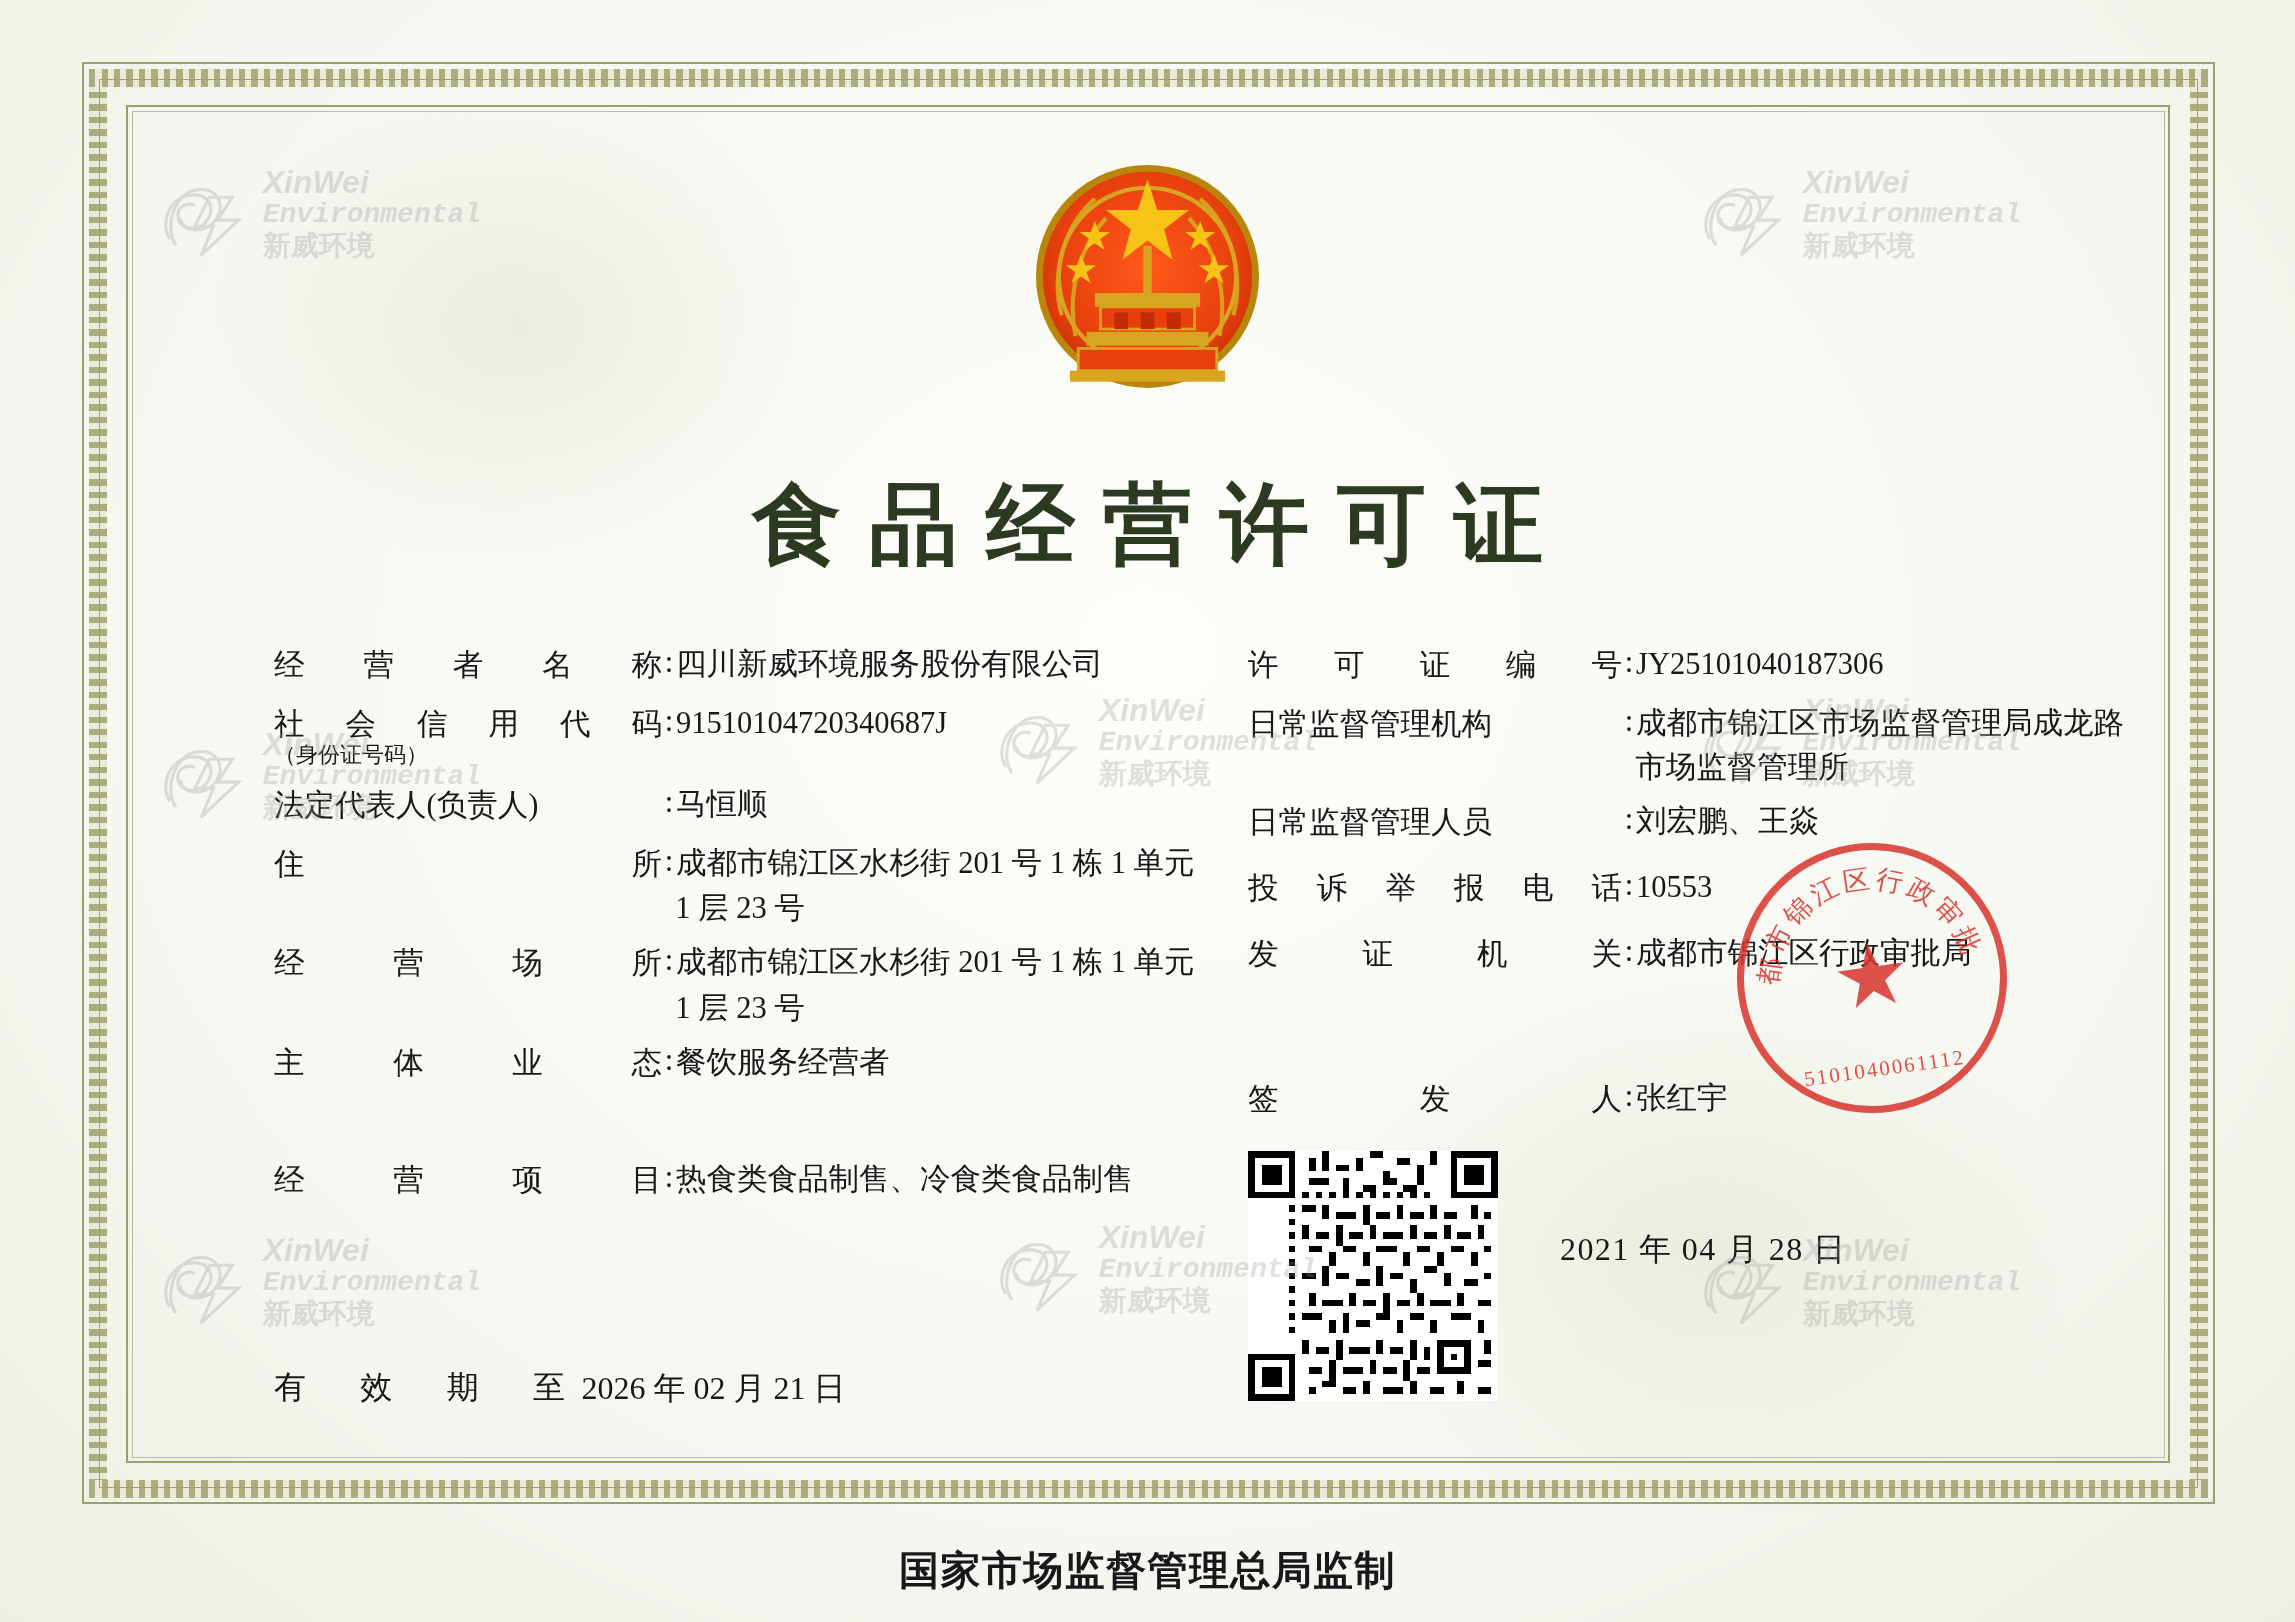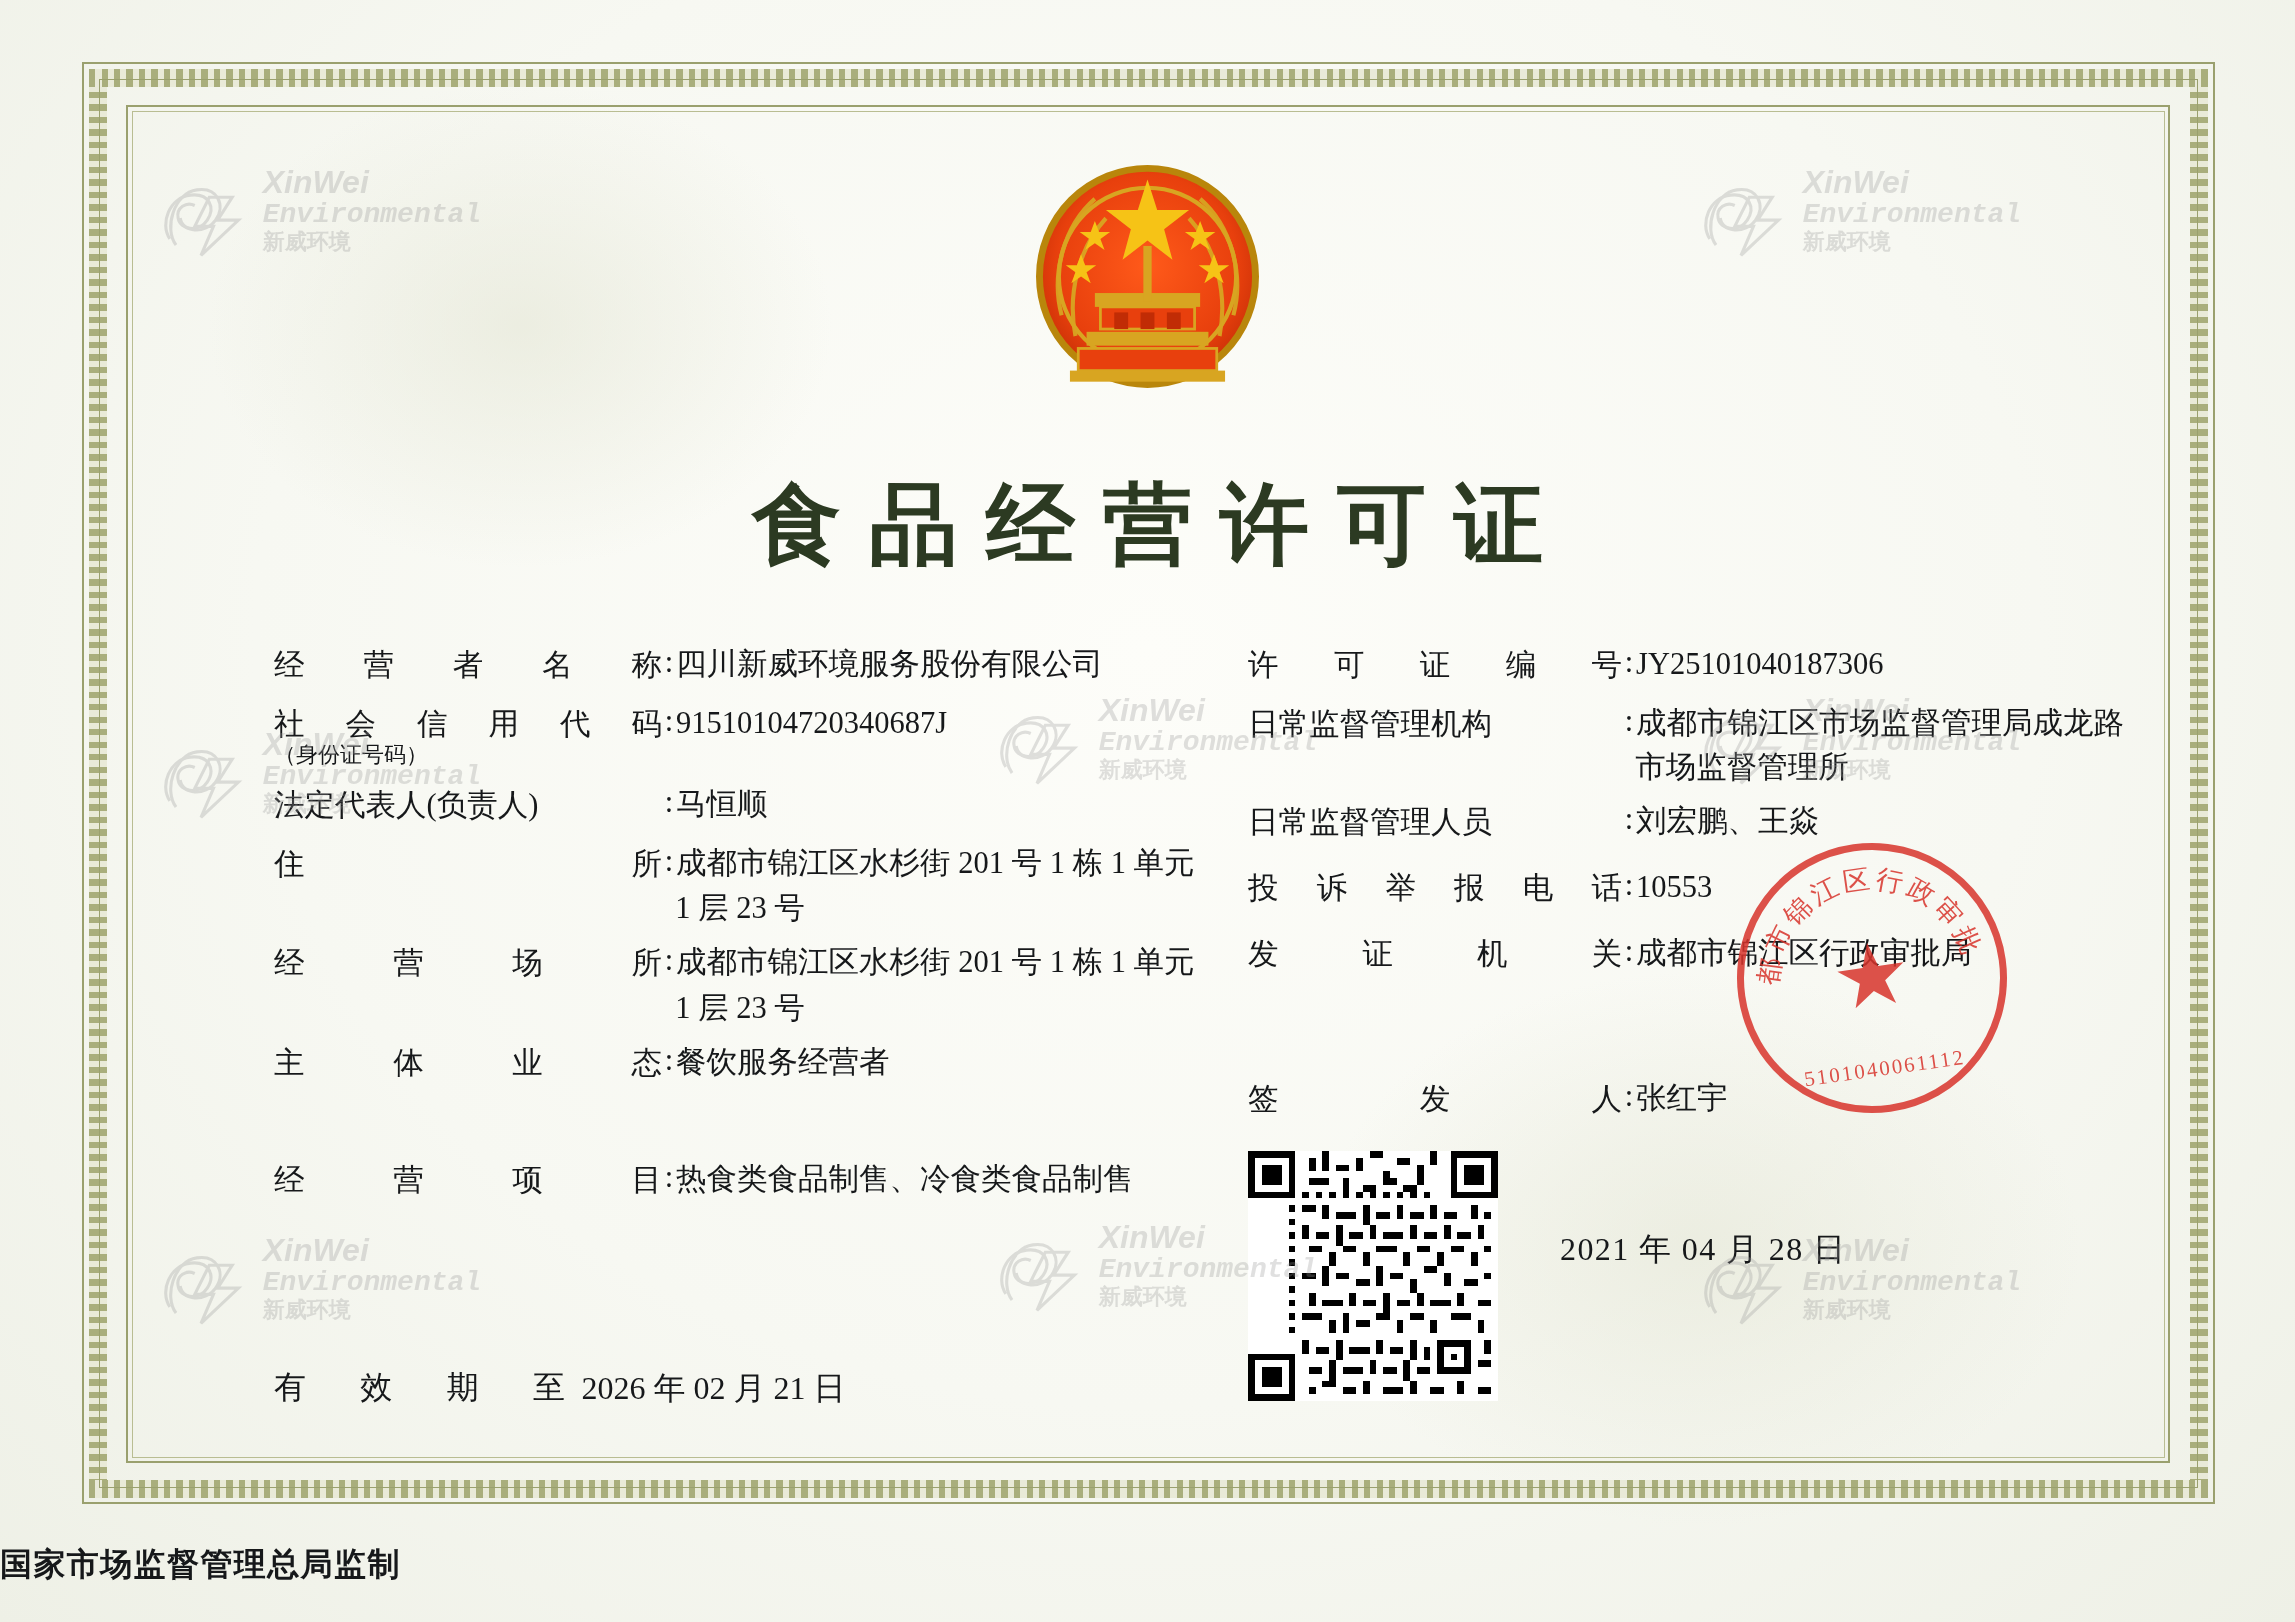--- a/index.html
+++ b/index.html
@@ -121,38 +121,38 @@
   
   .qr{position:absolute;left:1248px;top:1151px;width:250px;height:250px;background:#fff;}
   .qr svg{display:block;}
 
   .signdate{
     position:absolute;left:1560px;top:1228px;font-size:32px;color:#16181a;letter-spacing:1.4px;
   }
 
   
   .footer{
-    position:absolute;left:0;top:1543px;width:2295px;
-    font-size:32px;color:#16181a;letter-spacing:1.4px;font-weight:bold;
+    position:absolute;left:0;top:1543px;width:2295px;text-align:center;
+    font-size:40px;color:#16181a;letter-spacing:1.4px;font-weight:bold;
   }
 
   
   .wm{
     position:absolute;pointer-events:none;user-select:none;
     opacity:.30;
     color:#9a9a9a;
     font-family:"Liberation Sans","DejaVu Sans",sans-serif;
   }
   .wm .logo{
     width:104px;height:104px;display:inline-block;vertical-align:middle;
   }
   .wm .txt{display:inline-block;vertical-align:middle;margin-left:9.7px;}
   .wm .t1{font-size:32px;font-weight:bold;line-height:1.05;font-style:italic;}
   .wm .t2{font-size:28px;font-weight:bold;line-height:1.05;font-style:italic;font-family:Liberation Mono, monospace;}
-  .wm .t3{font-size:22px;font-weight:bold;line-height:1.2;}
+  .wm .t3{font-size:28px;font-weight:bold;line-height:1.2;}
   .wm-inner{display:flex;}
 </style>
 </head>
 <body>
 
 <div id="cert">
 
   <div class="blotch" style="left:208px;top:83px;width:624px;height:485px;"></div>
   <div class="blotch" style="left:1318px;top:971px;width:763px;height:555px;"></div>
 

